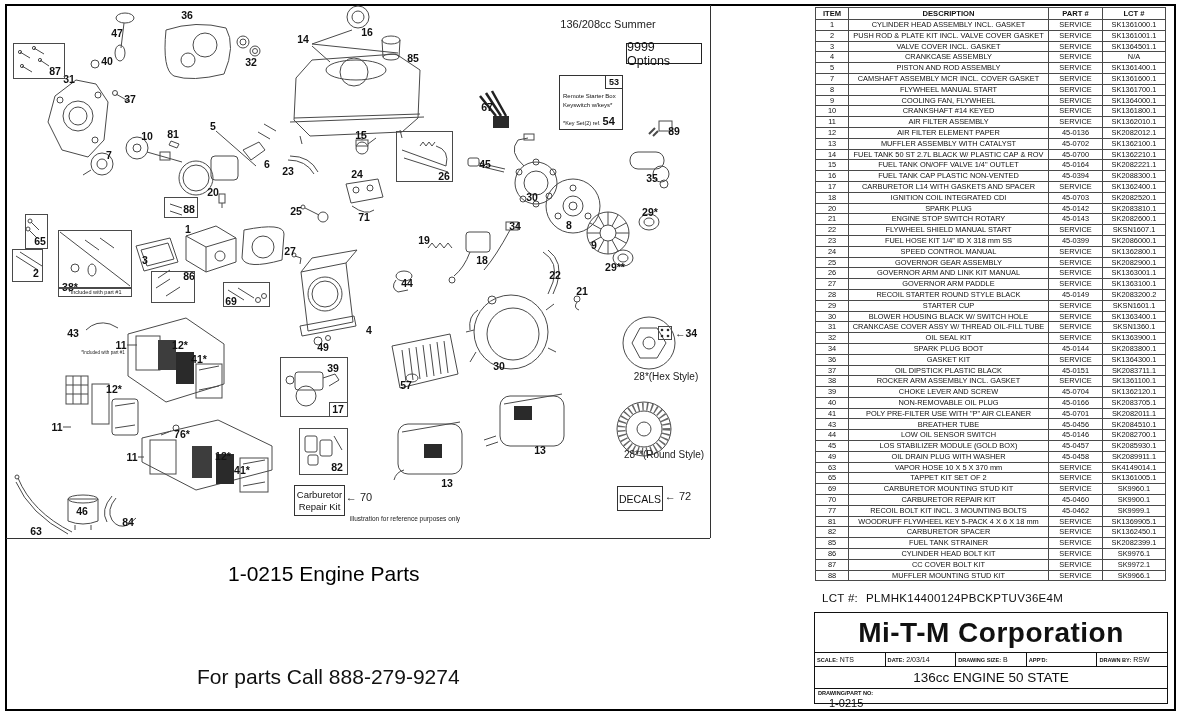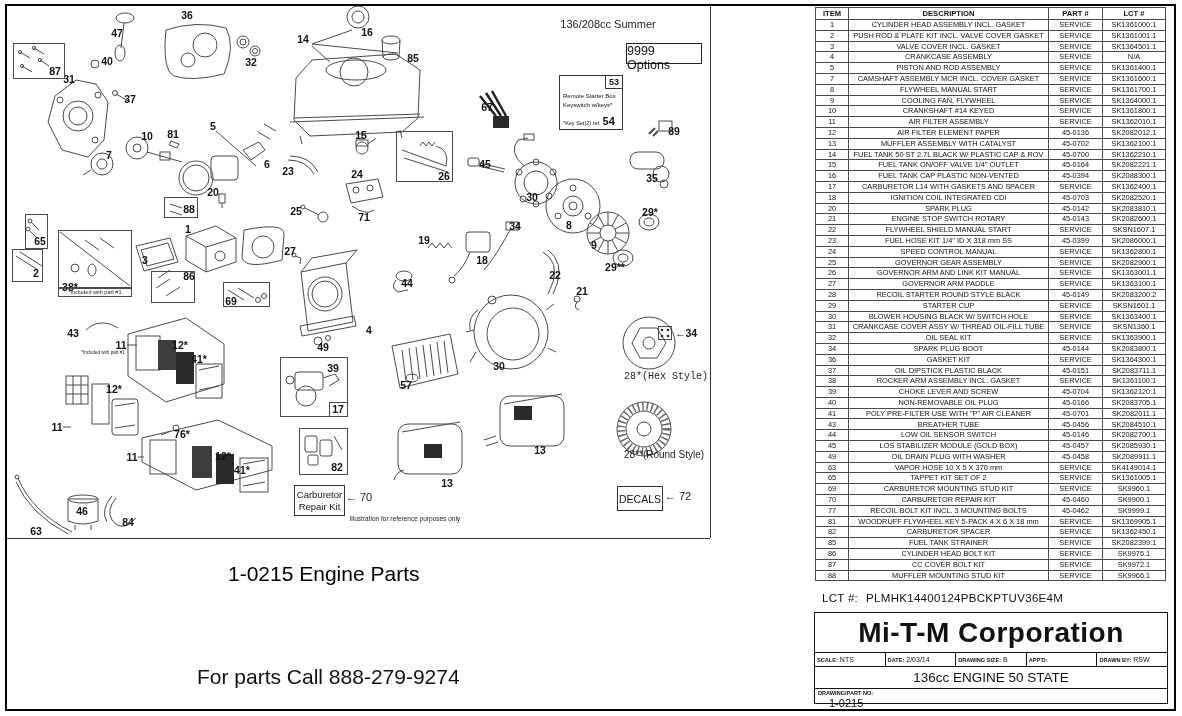--- a/index.html
+++ b/index.html
@@ -8,21 +8,21 @@
   .frame{position:absolute;left:5px;top:4px;width:1171px;height:707px;border:2px solid #000;box-sizing:border-box;}
   .diag-vline{position:absolute;left:710px;top:5px;height:533px;border-left:1px solid #333;}
   .diag-hline{position:absolute;left:6px;top:538px;width:704px;border-top:1px solid #333;}
   .diagram{position:absolute;left:0;top:0;width:716px;height:540px;}
   .art{position:absolute;left:0;top:0;}
   .callout{position:absolute;transform:translate(-50%,-50%);font-size:10.5px;font-weight:600;
            color:#111;white-space:nowrap;}
   .dtext{position:absolute;transform:translate(-50%,-50%);color:#222;white-space:nowrap;}
   .pbox{position:absolute;border:1px solid #4a4a4a;box-sizing:border-box;}
   .options-box{position:absolute;left:626px;top:43px;width:76px;height:21px;border:1.5px solid #222;
-               box-sizing:border-box;display:flex;justify-content:center;font-size:12.5px;}
+               box-sizing:border-box;display:flex;align-items:center;justify-content:center;font-size:12.5px;}
   .remote-box{position:absolute;left:559px;top:75px;width:64px;height:55px;border:1px solid #333;
               box-sizing:border-box;background:#fff;}
   .rb-num{position:absolute;top:0;right:0;width:16px;height:12px;border-left:1px solid #333;
           border-bottom:1px solid #333;font-size:9px;font-weight:600;text-align:center;line-height:12px;}
   .rb-body{position:absolute;left:3px;top:16px;font-size:6px;line-height:1.5;}
   .rb-ref-line{margin-top:3px;font-size:5.5px;}
   .rb-ref{font-size:11px;font-weight:600;margin-left:2px;}
   .carb-kit-box{position:absolute;left:294px;top:485px;width:51px;height:31px;border:1.5px solid #333;
                 box-sizing:border-box;display:flex;flex-direction:column;align-items:center;
                 justify-content:center;font-size:9.5px;line-height:1.25;text-align:center;}
@@ -407,21 +407,21 @@
       <div class="pbox" style="left: 58px; top: 230px; width: 74px; height: 58px;"></div>
       <div class="pbox" style="left: 58px; top: 288px; width: 74px; height: 9px;"></div>
       <div class="pbox" style="left: 151px; top: 271px; width: 44px; height: 32px;"></div>
       <div class="pbox" style="left: 223px; top: 282px; width: 47px; height: 25px;"></div>
       <div class="pbox" style="left: 396px; top: 131px; width: 57px; height: 51px;"></div>
       <div class="pbox" style="left: 280px; top: 357px; width: 68px; height: 60px;"></div>
       <div class="pbox" style="left: 329px; top: 402px; width: 19px; height: 15px;"></div>
       <div class="pbox" style="left: 299px; top: 428px; width: 49px; height: 47px;"></div>
       <div class="pbox" style="left: 658px; top: 326px; width: 14px; height: 14px;"></div>
       <div class="dtext" style="left: 608px; top: 24px; font-size: 11px;">136/208cc Summer</div>
-      <div class="dtext" style="left: 666px; top: 376px; font-size: 10px; font-family: Liberation Mono, monospace;">28*(Hex Style)</div>
+      <div class="dtext" style="left: 666px; top: 376px; font-size: 10px;">28*(Hex Style)</div>
       <div class="dtext" style="left: 664px; top: 454px; font-size: 10px;">28**(Round Style)</div>
       <div class="dtext" style="left: 405px; top: 518px; font-size: 6.5px;">illustration for reference purposes only</div>
       <div class="dtext" style="left: 95px; top: 292px; font-size: 5.5px;">*Included with part #1</div>
       <div class="dtext" style="left: 103px; top: 352px; font-size: 4.5px;">*Included with part #1</div>
       <div class="dtext" style="left: 359px; top: 497px; font-size: 11px;">← 70</div>
       <div class="dtext" style="left: 678px; top: 496px; font-size: 11px;">← 72</div>
     </div>
 
   <div class="diag-vline"></div>
   <div class="diag-hline"></div>

